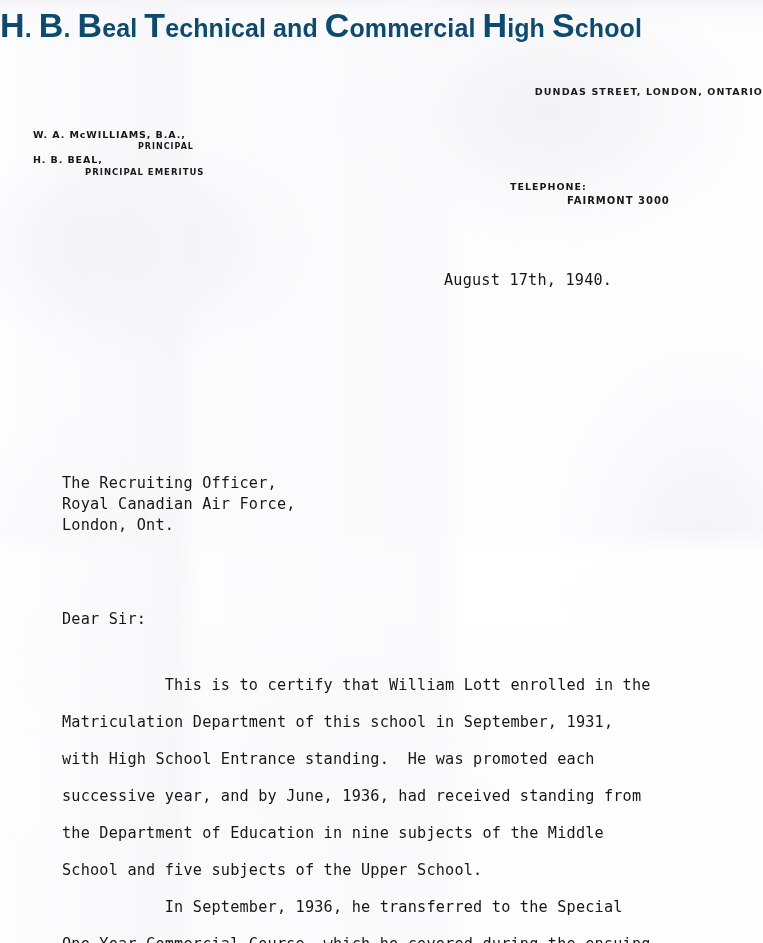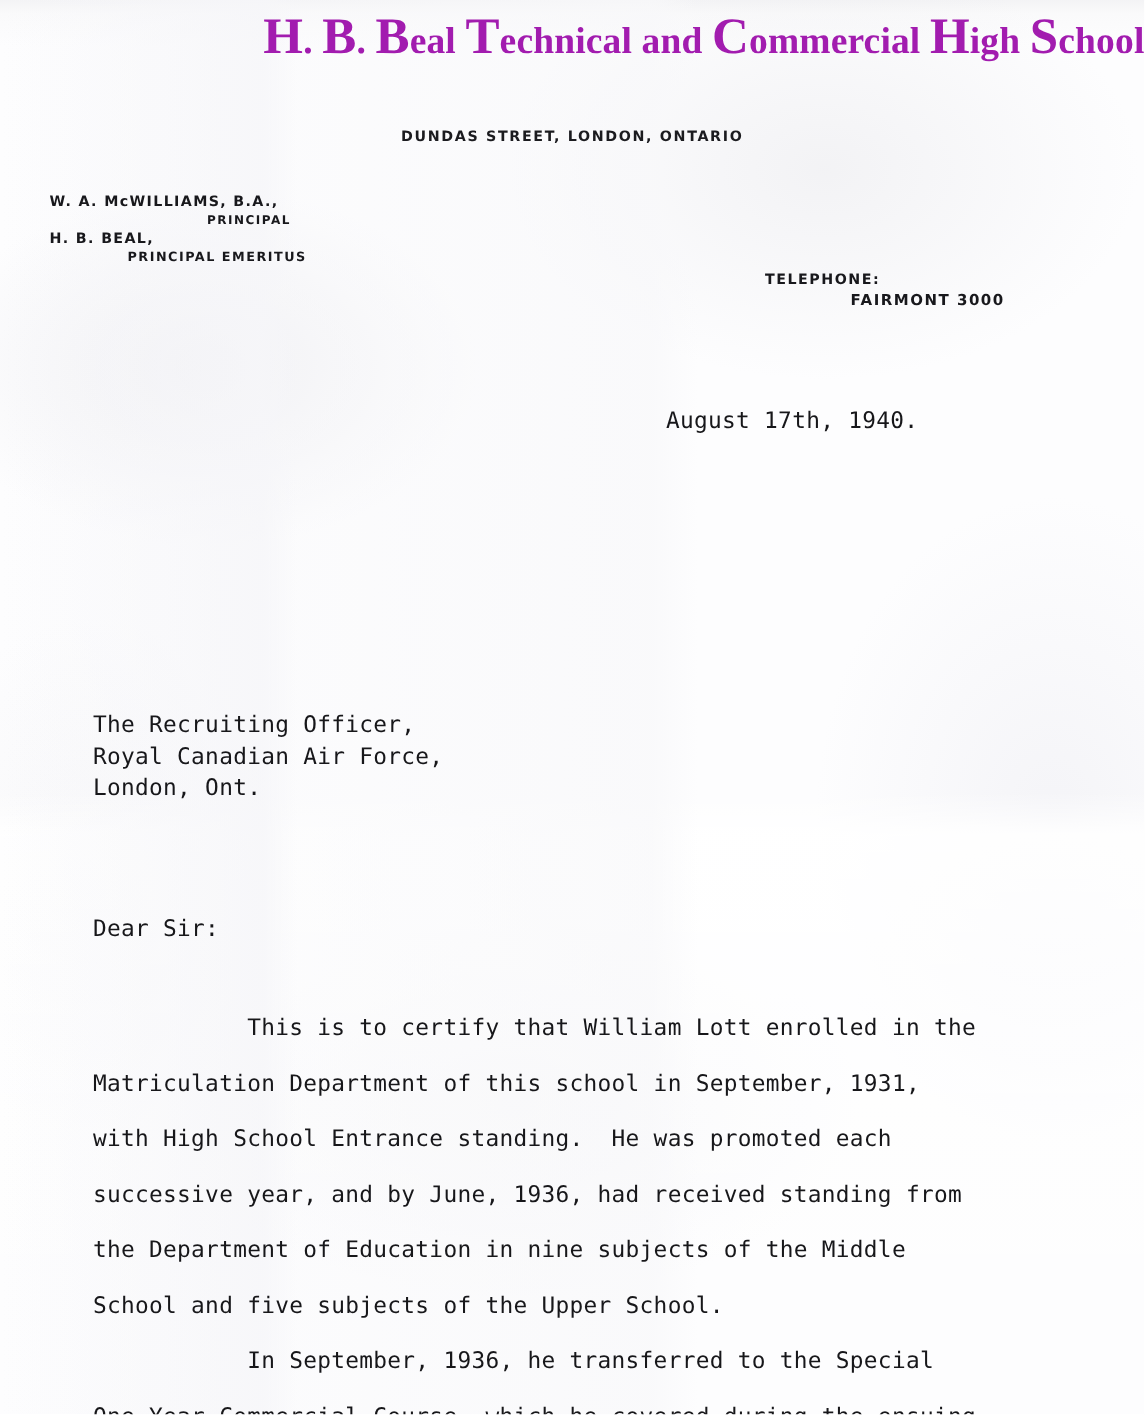--- a/index.html
+++ b/index.html
@@ -38,43 +38,43 @@
     pointer-events: none;
   }
   #page > *:not(#paper-texture):not(#paper-streaks) { position: relative; }
 
   
   .masthead {
     position: absolute;
     top: 8px;
     left: 0;
     width: 763px;
-    text-align: right;
-    font-family: Liberation Serif, serif;
+    text-align: left;
+    font-family: Liberation Sans, sans-serif;
     font-weight: 700;
     font-size: 27px;
     line-height: 34px;
-    color: #a21caf;
+    color: #0c4a6e;
     white-space: nowrap;
     letter-spacing: 0.1px;
   }
   .masthead .cap {
     font-size: 34px;
     line-height: 34px;
   }
   .masthead .wordsm {
     font-size: 25px;
   }
 
   .masthead-sub {
     position: absolute;
     top: 49px;
     left: 0;
     width: 763px;
-    text-align: center;
+    text-align: right;
     font-family: "DejaVu Sans", sans-serif;
     font-weight: 700;
     font-size: 9.5px;
     letter-spacing: 1.1px;
     color: #1b1b1f;
   }
 
   
   .principals {
     position: absolute;

